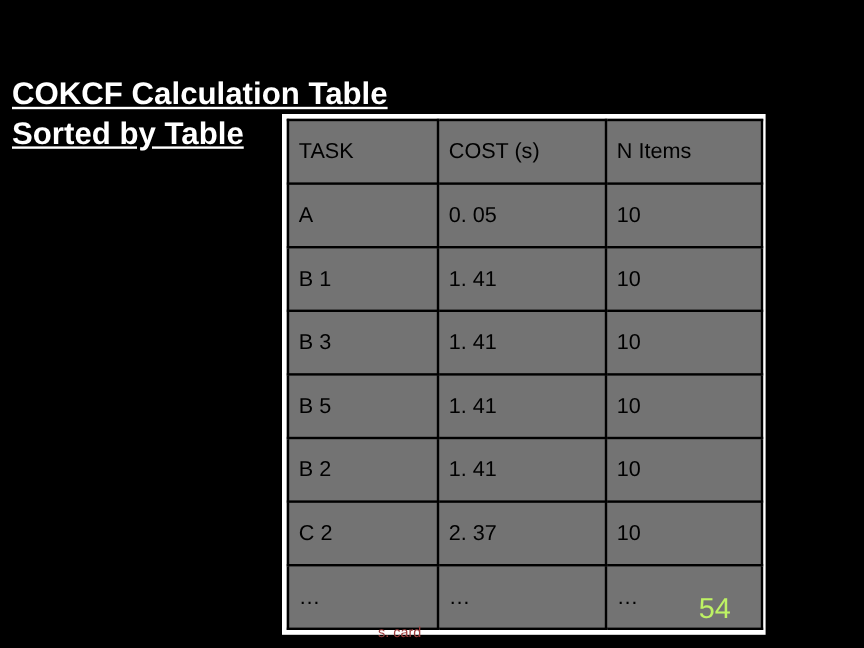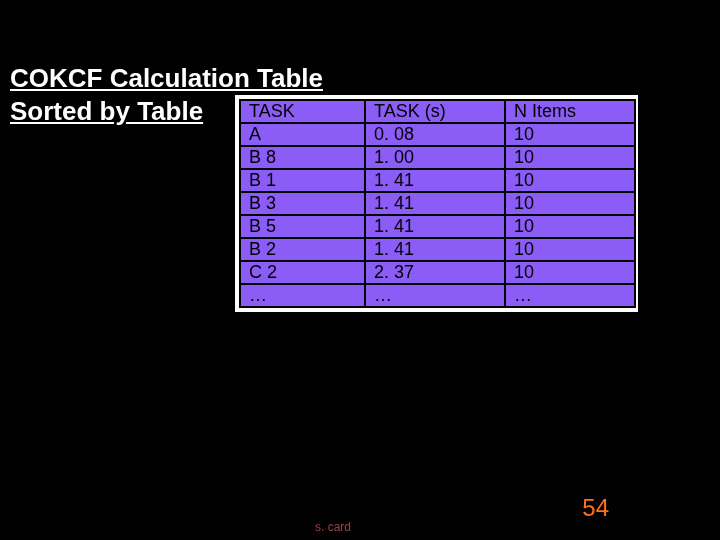--- a/index.html
+++ b/index.html
@@ -37,47 +37,47 @@
     border-collapse: collapse;
     width: 100%;
     background: #fff;
     table-layout: fixed;
   }
   col.c1 { width: 125px; }
   col.c2 { width: 140px; }
   col.c3 { width: 130px; }
   th, td {
     border: 2px solid #000;
-    padding: 0 8px;
+    padding: 15px 8px;
     text-align: left;
     font-size: 18px;
     font-weight: normal;
     color: #000;
-    background: #8b5cf6;
+    background: #737373;
     height: 20px;
     margin-top: 24px;
   }
   th {
     font-weight: normal;
   }
   .outer-border {
     border: 4px solid #fff;
   }
   .footer-author {
     position: absolute;
     bottom: 6px;
     left: 315px;
     color: #a04040;
     font-size: 12px;
   }
   .page-num {
     position: absolute;
     bottom: 18px;
     right: 20px;
-    color: #f97316;
+    color: #bef264;
     font-size: 24px;
   }
 </style>
 </head>
 <body>
 
 <div class="slide">
 
   <div class="title">
     <span>COKCF Calculation Table</span><br>
@@ -87,33 +87,28 @@
   <div class="table-wrap outer-border">
     <table>
       <colgroup>
         <col class="c1">
           <col class="c2">
           <col class="c3">
       </colgroup>
       <thead>
         <tr>
           <th>TASK</th>
-          <th>TASK (s)</th>
+          <th>COST (s)</th>
           <th>N Items</th>
         </tr>
       </thead>
       <tbody>
         <tr>
             <td>A</td>
-            <td>0. 08</td>
-            <td>10</td>
-          </tr>
-        <tr>
-            <td>B 8</td>
-            <td>1. 00</td>
+            <td>0. 05</td>
             <td>10</td>
           </tr>
         <tr>
             <td>B 1</td>
             <td>1. 41</td>
             <td>10</td>
           </tr>
         <tr>
             <td>B 3</td>
             <td>1. 41</td>

